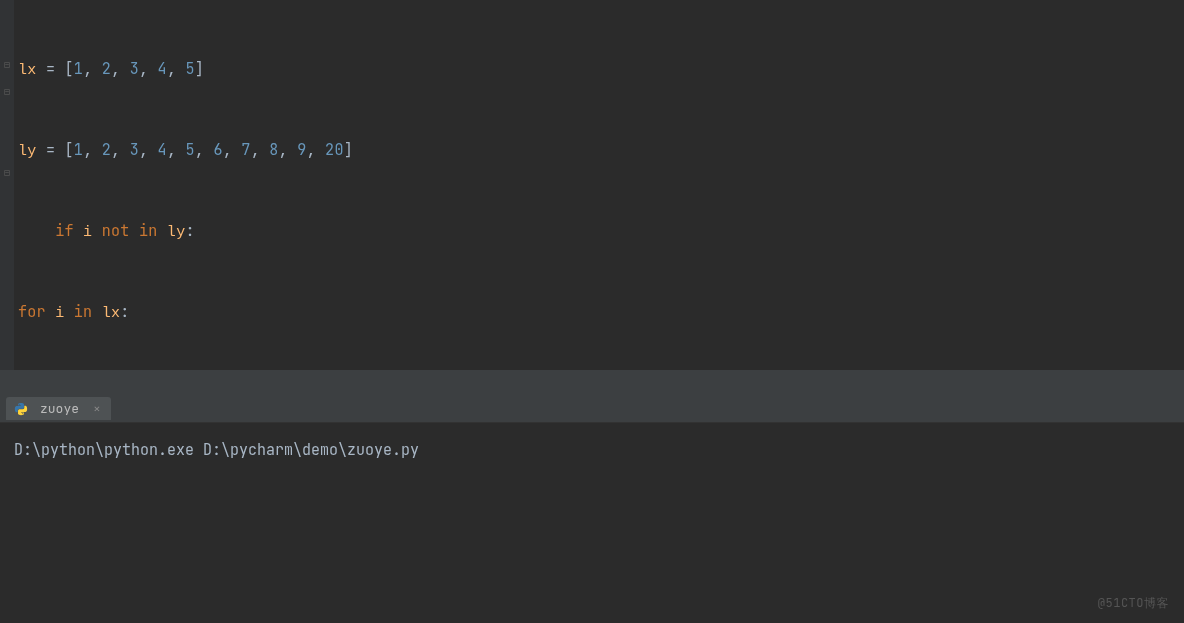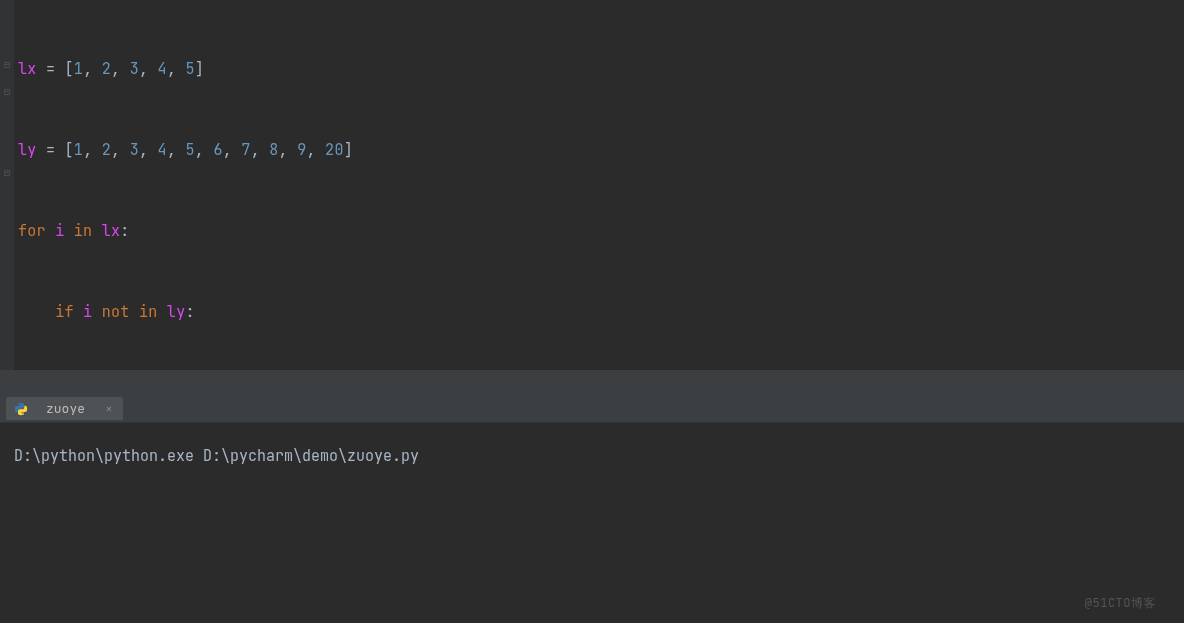--- a/index.html
+++ b/index.html
@@ -40,39 +40,39 @@
     }
     .code {
       padding-left: 18px;
       padding-top: 2px;
       line-height: 27px;
       white-space: pre;
       letter-spacing: 0.3px;
     }
     .code-line { height: 27px; }
     .kw { color: #cc7832; }
-    .ident { color: #d946ef; }
+    .ident { color: #fdba74; font-family: Liberation Mono, monospace; }
     .num { color: #6897bb; }
     .punct { color: #a9b7c6; }
     .separator {
       height: 25px;
       background: #3c3f41;
     }
     .run-tab-bar {
       background: #3c3f41;
       height: 28px;
       display: flex;
       align-items: center;
       padding-left: 6px;
       border-bottom: 1px solid #323232;
     }
     .run-tab {
       display: flex;
       align-items: center;
-      gap: 18px;
+      gap: 12px;
       padding: 3px 8px;
       background: #4e5254;
       border-radius: 3px 3px 0 0;
       font-size: 13px;
       color: #bbb;
     }
     .python-icon {
       width: 14px;
       height: 14px;
       display: inline-flex;
@@ -82,50 +82,50 @@
     .python-icon svg { width: 14px; height: 14px; }
     .close-x {
       color: #888;
       font-size: 13px;
       cursor: pointer;
       padding: 0 2px;
     }
     .console-pane {
       background: #2b2b2b;
       flex: 1;
-      padding: 20px 14px;
+      padding: 14px 14px;
       font-size: 15px;
       line-height: 27px;
       color: #a9b7c6;
       position: relative;
     }
     .console-line { white-space: pre; }
     .watermark {
       position: absolute;
       bottom: 6px;
-      right: 28px;
+      right: 15px;
       color: #555;
       font-size: 12px;
       letter-spacing: 0.5px;
     }
   </style>
 </head>
 <body>
 
 <div class="editor-pane">
   <div class="gutter">
     <div class="fold-marker" style="top:60px">⊟</div>
     <div class="fold-marker" style="top:87px">⊟</div>
     <div class="fold-marker" style="top:168px">⊟</div>
   </div>
   <div class="code">
     <div class="code-line"><span class="ident">lx</span><span class="punct"> = [</span><span class="num">1</span><span class="punct">, </span><span class="num">2</span><span class="punct">, </span><span class="num">3</span><span class="punct">, </span><span class="num">4</span><span class="punct">, </span><span class="num">5</span><span class="punct">]</span></div>
     <div class="code-line"><span class="ident">ly</span><span class="punct"> = [</span><span class="num">1</span><span class="punct">, </span><span class="num">2</span><span class="punct">, </span><span class="num">3</span><span class="punct">, </span><span class="num">4</span><span class="punct">, </span><span class="num">5</span><span class="punct">, </span><span class="num">6</span><span class="punct">, </span><span class="num">7</span><span class="punct">, </span><span class="num">8</span><span class="punct">, </span><span class="num">9</span><span class="punct">, </span><span class="num">20</span><span class="punct">]</span></div>
+    <div class="code-line"><span>    </span><span class="kw">if</span><span class="ident"> i </span><span class="kw">not in</span><span class="ident"> ly</span><span class="punct">:</span></div>
     <div class="code-line"><span class="kw">for</span><span class="ident"> i </span><span class="kw">in</span><span class="ident"> lx</span><span class="punct">:</span></div>
-    <div class="code-line"><span>    </span><span class="kw">if</span><span class="ident"> i </span><span class="kw">not in</span><span class="ident"> ly</span><span class="punct">:</span></div>
     
     
     
     
     
     
   </div>
 </div>
 
 <div class="separator"></div>

